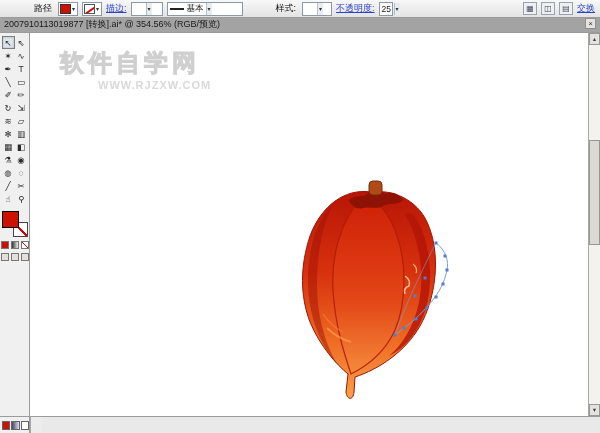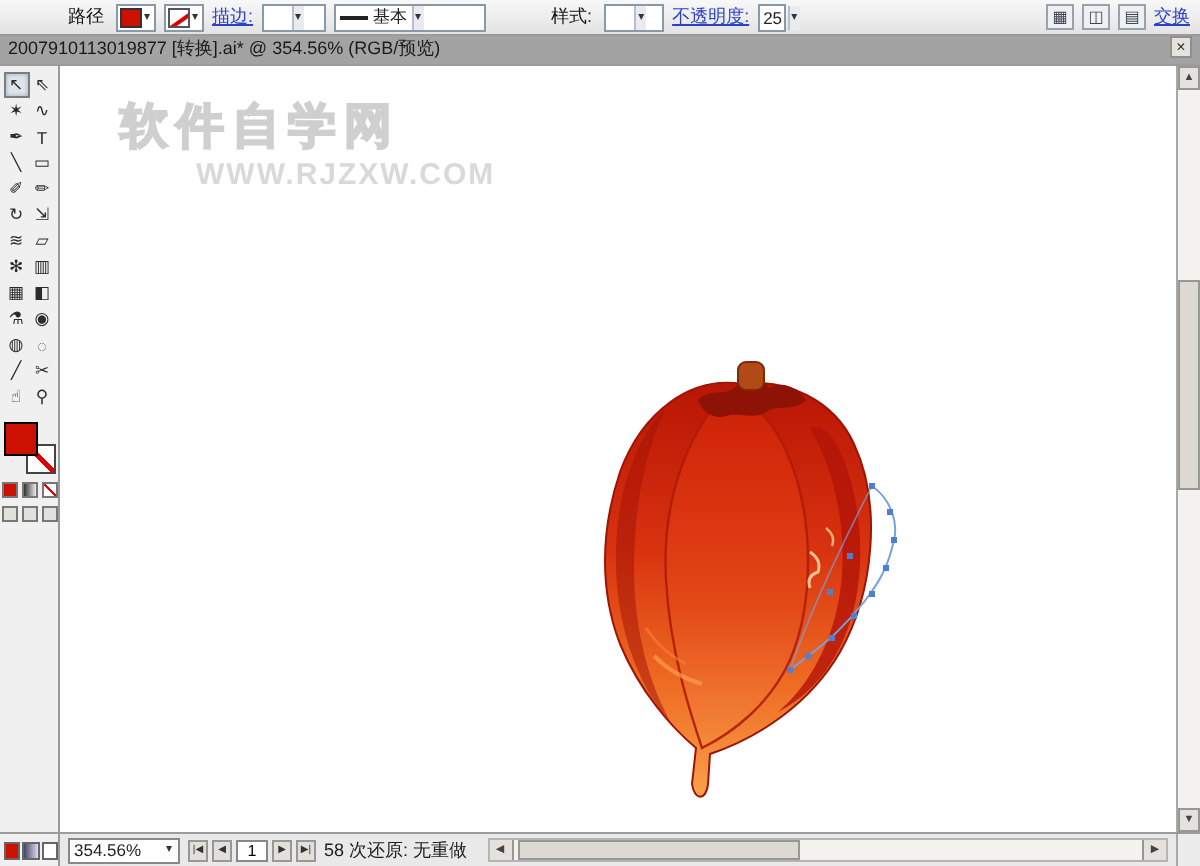--- a/index.html
+++ b/index.html
@@ -46,21 +46,21 @@
   .mini-row { display:flex; gap:2px; margin-top:4px; }
   .mini { width:8px; height:8px; border:1px solid #777; background:#fff; cursor:pointer; }
   .mini.m-color { background:#cc1100; }
   .mini.m-grad { background:linear-gradient(90deg,#333,#eee); }
   .mini.m-none { background-image:linear-gradient(45deg, transparent 42%, #d00 42%, #d00 58%, transparent 58%); }
   .mini.m-screen { background:#e4e1dc; }
 
   .canvas { flex:1; background:#ffffff; position:relative; overflow:hidden; cursor:crosshair; }
   .watermark1 { position:absolute; left:30px; top:14px; font-size:24px; font-weight:bold; letter-spacing:4px;
     color:#f5f5f5; -webkit-text-stroke:1px #cfcfcf; }
-  .watermark2 { position:absolute; left:68px; top:46px; font-size:15px; font-weight:bold; letter-spacing:1px;
+  .watermark2 { position:absolute; left:68px; top:46px; font-size:11px; font-weight:bold; letter-spacing:1px;
     color:#d9d9d9; }
   .artwork { position:absolute; left:263px; top:147px; width:160px; height:228px; }
 
   .vscroll { width:12px; background:#f3f2ef; border-left:1px solid #a8a8a8; display:flex; flex-direction:column; }
   .sbtn { height:12px; background:#e5e2dd; border:1px solid #979797; font-size:5.5px; color:#444;
     display:flex; align-items:center; justify-content:center; cursor:pointer; }
   .vtrack { flex:1; position:relative; }
   .vthumb { position:absolute; left:0; top:95px; width:100%; height:105px; background:#dcd9d2; border:1px solid #979797; cursor:grab; }
 
   
@@ -246,37 +246,16 @@
       <span class="sbtn">▼</span>
     </div>
   </div>
 
   <div class="status-row">
     <div class="status-corner">
       <span class="msw s1"></span>
       <span class="msw s2"></span>
       <span class="msw s3"></span>
     </div>
-    <div class="status-bar">
-      <span class="zoom-combo">
-        <span class="combo-val">354.56%</span>
-        <span class="dd">▾</span>
-      </span>
-      <span class="nav">
-        <span class="nav-btn">|◀</span>
-        <span class="nav-btn">◀</span>
-        <input class="page-input" value="1" style="">
-        <span class="nav-btn">▶</span>
-        <span class="nav-btn">▶|</span>
-      </span>
-      <span class="status-text">58 次还原: 无重做</span>
-      <span class="hscroll">
-        <span class="hbtn">◀</span>
-        <span class="htrack">
-          <span class="hthumb"></span>
-        </span>
-        <span class="hbtn right">▶</span>
-      </span>
-    </div>
     <div class="corner"></div>
   </div>
 
 </div>
 
 </body></html>

